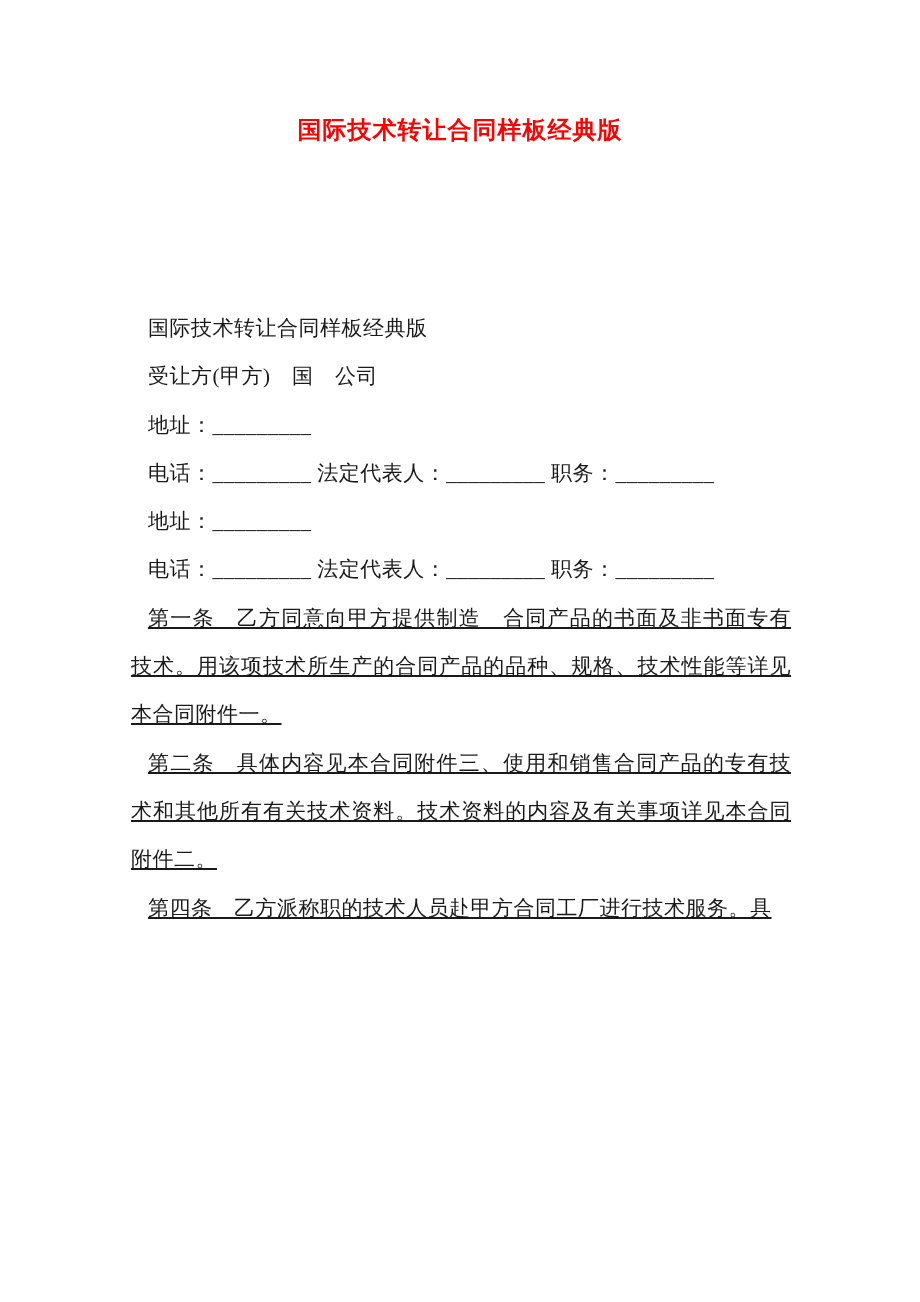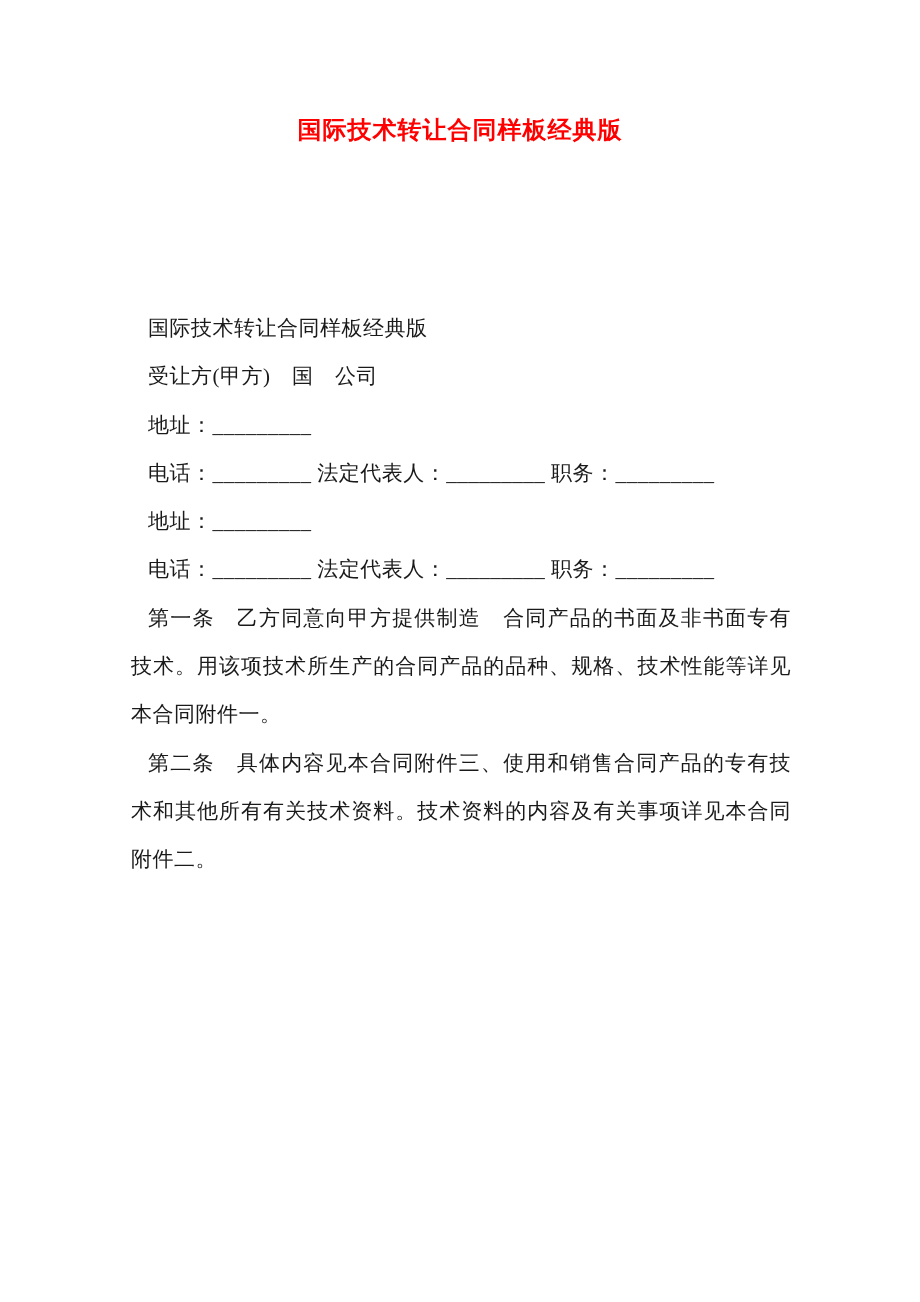--- a/index.html
+++ b/index.html
@@ -41,20 +41,21 @@
   }
   .intro-line {
     padding-left: 17px;
     white-space: pre-wrap;
   }
   .clause-para {
     margin: 0;
     text-indent: 17px;
     text-align: justify;
     white-space: pre-wrap;
+    text-decoration: underline;
   }
   .page-footer {
     position: absolute;
     top: 1204px;
     right: 120px;
     font-size: 13px;
     letter-spacing: 1px;
     color: #1d4ed8;
     font-family: "Liberation Sans", "DejaVu Sans", sans-serif;
   }
@@ -80,20 +81,21 @@
     <div class="intro-line">地址：_________</div>
 
     <div class="intro-line">电话：_________ 法定代表人：_________ 职务：_________</div>
 
 
     <p class="clause-para">第一条　乙方同意向甲方提供制造　合同产品的书面及非书面专有技术。用该项技术所生产的合同产品的品种、规格、技术性能等详见本合同附件一。</p>
 
     <p class="clause-para">第二条　具体内容见本合同附件三、使用和销售合同产品的专有技术和其他所有有关技术资料。技术资料的内容及有关事项详见本合同附件二。</p>
 
 
+    <p class="clause-para">第四条　乙方派称职的技术人员赴甲方合同工厂进行技术服务。具</p>
 
   </div>
 
   <div class="page-footer">
     <span>第 1 页 共 16 页</span>
   </div>
 
 </div>
 
 </body></html>

